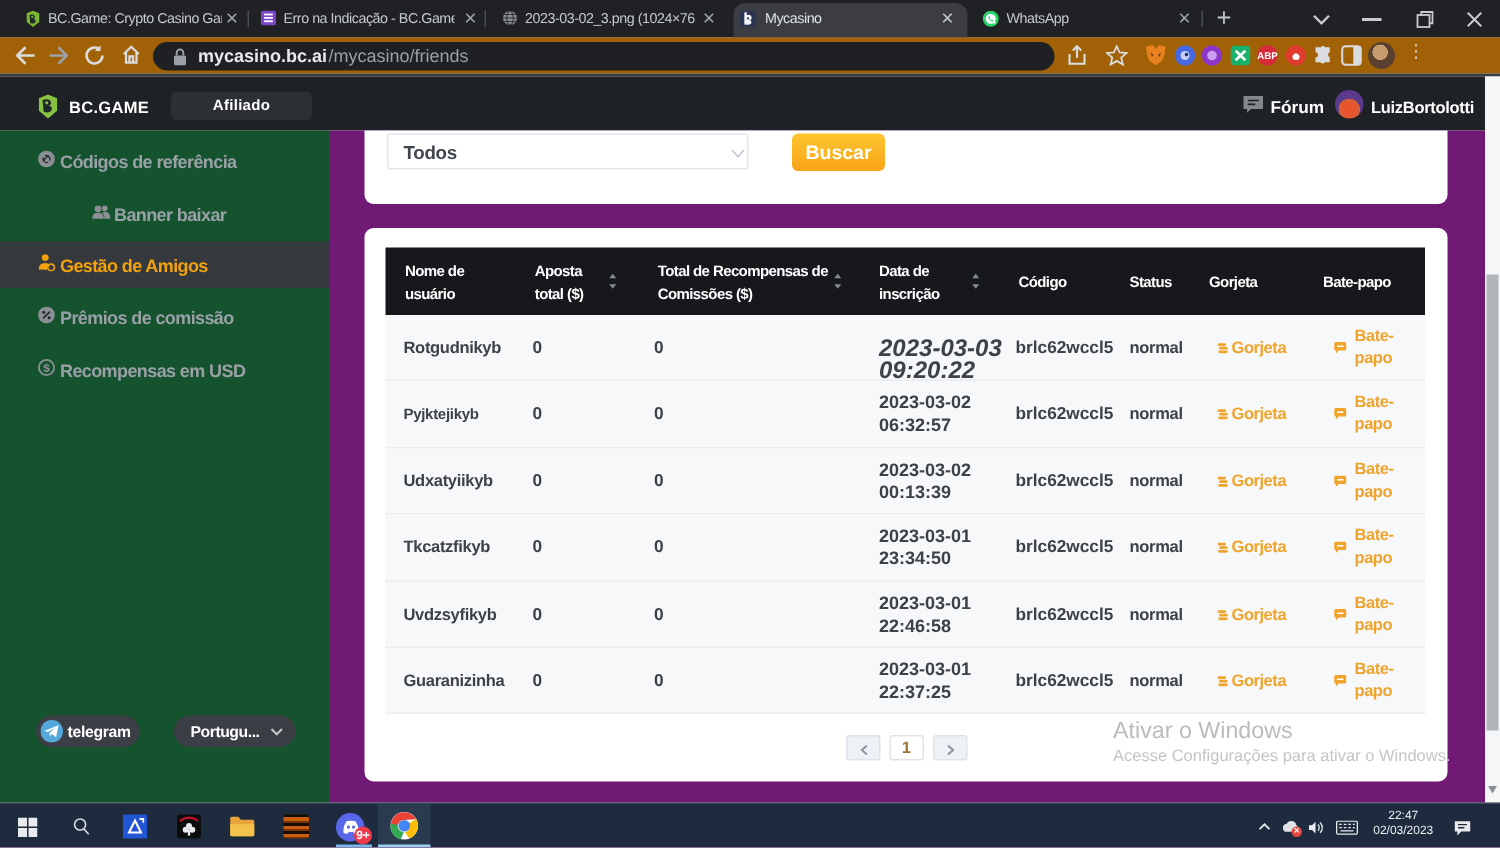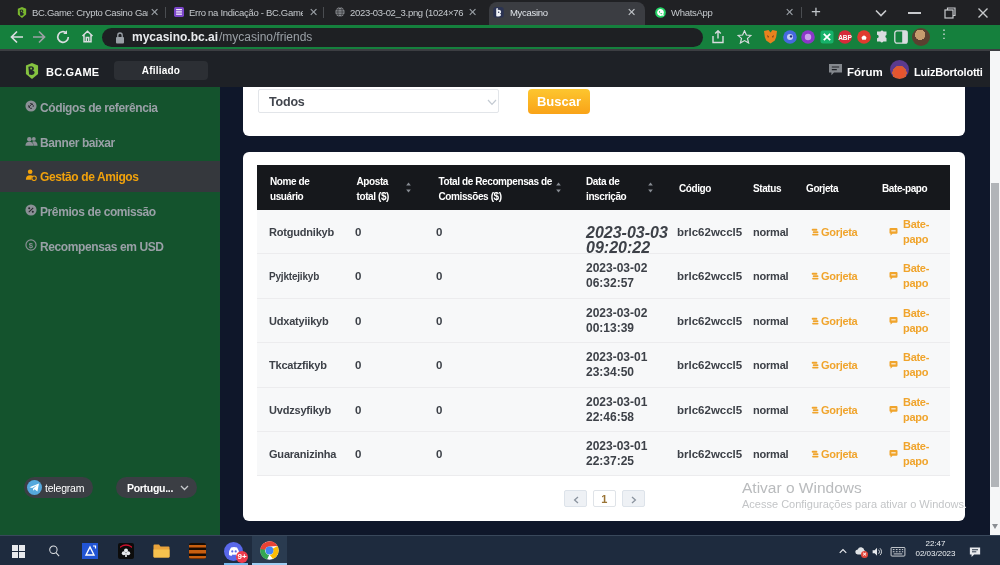--- a/index.html
+++ b/index.html
@@ -5,30 +5,30 @@
   * { margin:0; padding:0; box-sizing:border-box; }
   html,body { width:1000px; height:565px; overflow:hidden; }
   body { font-family:"Liberation Sans", sans-serif; position:relative; background:#eff1f3; }
   .abs { position:absolute; }
   
   #tabstrip { left:0; top:0; width:1000px; height:25px; background:#202124; }
   .tab-t { position:absolute; top:0; height:25px; display:flex; align-items:center; color:#c5c9cd; font-size:9.5px; letter-spacing:-0.3px; }
   .tabx { color:#9aa0a6; font-size:11px; }
   .tabsep { position:absolute; top:7px; width:1px; height:11px; background:#4a4d51; }
   #activetab { position:absolute; left:489px; top:2px; width:156px; height:23px; background:#3b3d42; border-radius:8px 8px 0 0; }
-  #toolbar { left:0; top:25px; width:1000px; height:24px; background:#15803d; }
+  #toolbar { left:0; top:25px; width:1000px; height:24px; background:#a16207; }
   #toolbar-div { left:0; top:49px; width:1000px; height:2px; background:#3c3e42; }
   #omnibox { left:102px; top:3px; width:601px; height:19px; border-radius:9.5px; background:#1e2023; color:#e8eaed; font-size:12px; line-height:19px; }
   
   #siteheader { left:0; top:51px; width:990px; height:36px; background:#1e2126; }
   #sidebar { left:0; top:87px; width:220px; height:448px; background:#14532d; }
   .menuitem { position:absolute; left:0; width:220px; height:31px; display:flex; align-items:center; color:#9aa0a7; font-size:12px; font-weight:bold; }
   .menuitem .mico { width:13px; margin-left:25px; margin-right:0; text-align:left; }
   .menuitem .mtx { margin-left:2px; letter-spacing:-.4px; }
-  #content { left:220px; top:87px; width:770px; height:448px; background:#0f172a; }
+  #content { left:220px; top:87px; width:770px; height:448px; background:#701a75; }
   .panel { position:absolute; left:23px; width:722px; background:#fff; }
   
   #thead { position:absolute; left:14px; top:13px; width:693px; height:45px; background:#16181c; color:#fff; font-size:10px; font-weight:bold; letter-spacing:-0.4px; }
   .hcell { position:absolute; line-height:15px; }
   .trow { position:absolute; left:14px; width:693px; height:44.4px; background:#f7f8f9; border-bottom:1px solid #ececee; font-size:11.5px; font-weight:bold; color:#3d4148; }
   .tcell { position:absolute; line-height:15px; }
   .orange { color:#f0a42c; }
   
   #taskbar { left:0; top:535px; width:1000px; height:30px; background:#1e2b3e; border-top:1px solid rgba(140,160,180,.25); }
   
@@ -185,21 +185,21 @@
   <div class="abs" style="left:914px;top:15px;color:#fff;font-size:11px;font-weight:bold;letter-spacing:-0.2px;">LuizBortolotti</div>
 </div>
 <div class="abs" id="sidebar">
   <div class="menuitem" style="top:5px;">
     <span class="mico"><svg width="12" height="12" viewBox="0 0 14 14">
           <circle cx="7" cy="7" r="6.5" fill="#8b9096"></circle>
           <path d="M4.2 8.6 L8.6 4.2 M5.8 4.6 a1.6 1.6 0 0 1 2.3 0 l1.2 1.2 a1.6 1.6 0 0 1 0 2.3 M8.2 9.4 a1.6 1.6 0 0 1 -2.3 0 L4.7 8.2 a1.6 1.6 0 0 1 0 -2.3" stroke="#26282c" stroke-width="1" fill="none"></path>
         </svg></span>
     <span class="mtx">Códigos de referência</span>
   </div>
-  <div class="menuitem" style="top:40px;">
+  <div class="menuitem" style="top:40px;padding-left:36px;">
     <span class="mico"><svg width="13" height="11" viewBox="0 0 15 12">
           <circle cx="5" cy="3.4" r="2.6" fill="#8b9096"></circle>
           <circle cx="10.2" cy="3" r="2.2" fill="#8b9096"></circle>
           <path d="M0.5 11 q0 -4.6 4.5 -4.6 q4.5 0 4.5 4.6 Z" fill="#8b9096"></path>
           <path d="M9.8 11 q0.2 -3.4 -1.6 -4.5 q1 -0.8 2 -0.8 q4.3 0 4.3 5.3 Z" fill="#8b9096"></path>
         </svg></span>
     <span class="mtx">Banner baixar</span>
   </div>
   <div class="menuitem" style="top:74px;background:#35383d;color:#f1a20c;">
     <span class="mico"><svg width="12" height="12" viewBox="0 0 14 14">
@@ -224,21 +224,21 @@
           <text x="7" y="10.2" font-size="9" font-weight="bold" fill="#8b9096" text-anchor="middle" font-family="Liberation Sans">$</text>
         </svg></span>
     <span class="mtx">Recompensas em USD</span>
   </div>
 
   <div class="abs" style="left:24px;top:390px;width:69px;height:21px;background:#3b3e44;border-radius:11px;">
     <svg class="abs" style="left:3px;top:3px" width="15" height="15" viewBox="0 0 15 15">
         <circle cx="7.5" cy="7.5" r="7.5" fill="#55a8dc"></circle>
         <path d="M2.5 7.3 L12 3.5 L10.4 11.5 L7.6 9.3 L6.2 10.8 L6 8.7 L9.9 5.2 L5.1 8 Z" fill="#fff"></path>
       </svg>
-    <span class="abs" style="left:21px;top:5px;color:#fff;font-size:10.5px;font-weight:normal;letter-spacing:-0.2px;">telegram</span>
+    <span class="abs" style="left:21px;top:5px;color:#fff;font-size:10.5px;font-weight:bold;letter-spacing:-0.2px;">telegram</span>
   </div>
   <div class="abs" style="left:116px;top:390px;width:81px;height:21px;background:#3b3e44;border-radius:11px;">
     <span class="abs" style="left:11px;top:5px;color:#fff;font-size:10.5px;font-weight:bold;letter-spacing:-0.3px;">Portugu...</span>
     <svg class="abs" style="left:64px;top:8px" width="9" height="6" viewBox="0 0 9 6">
         <path d="M1 1 L4.5 4.5 L8 1" stroke="#c7cacd" stroke-width="1.3" fill="none"></path>
       </svg>
   </div>
 </div>
 <div class="abs" id="content">
   <div class="panel" id="panel1" style="top:0;height:49px;border-radius:0 0 6px 6px;">

